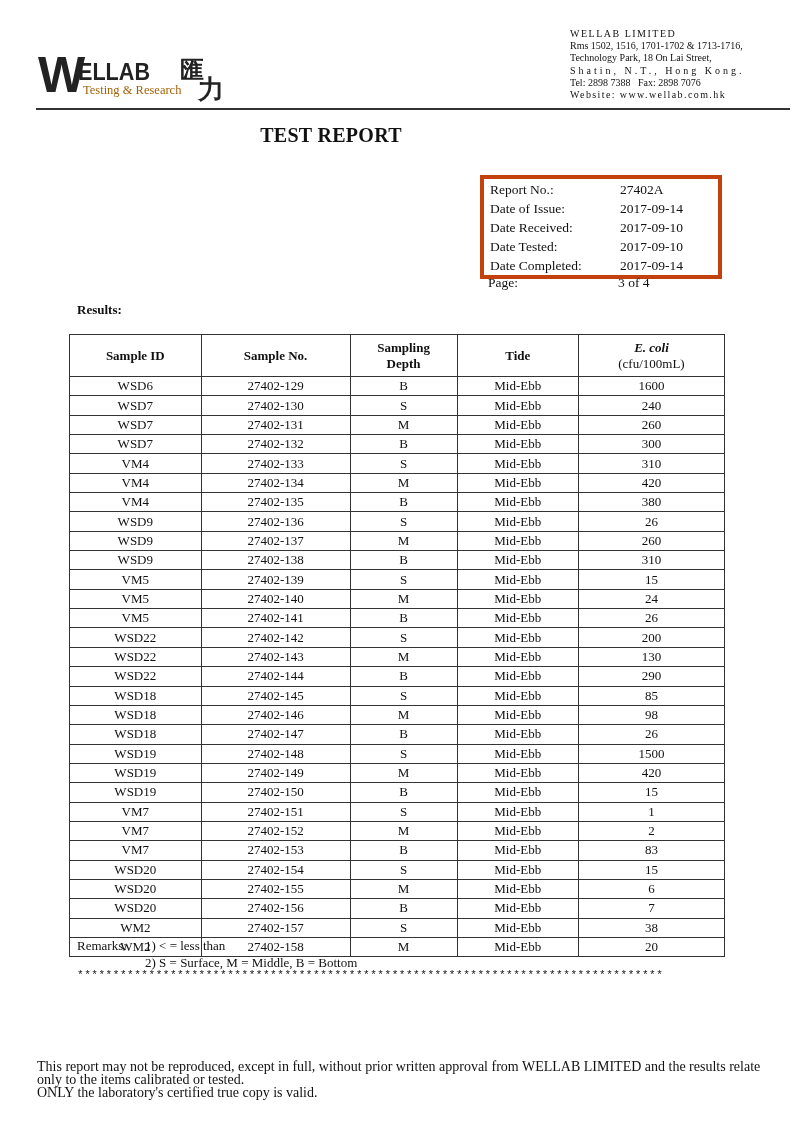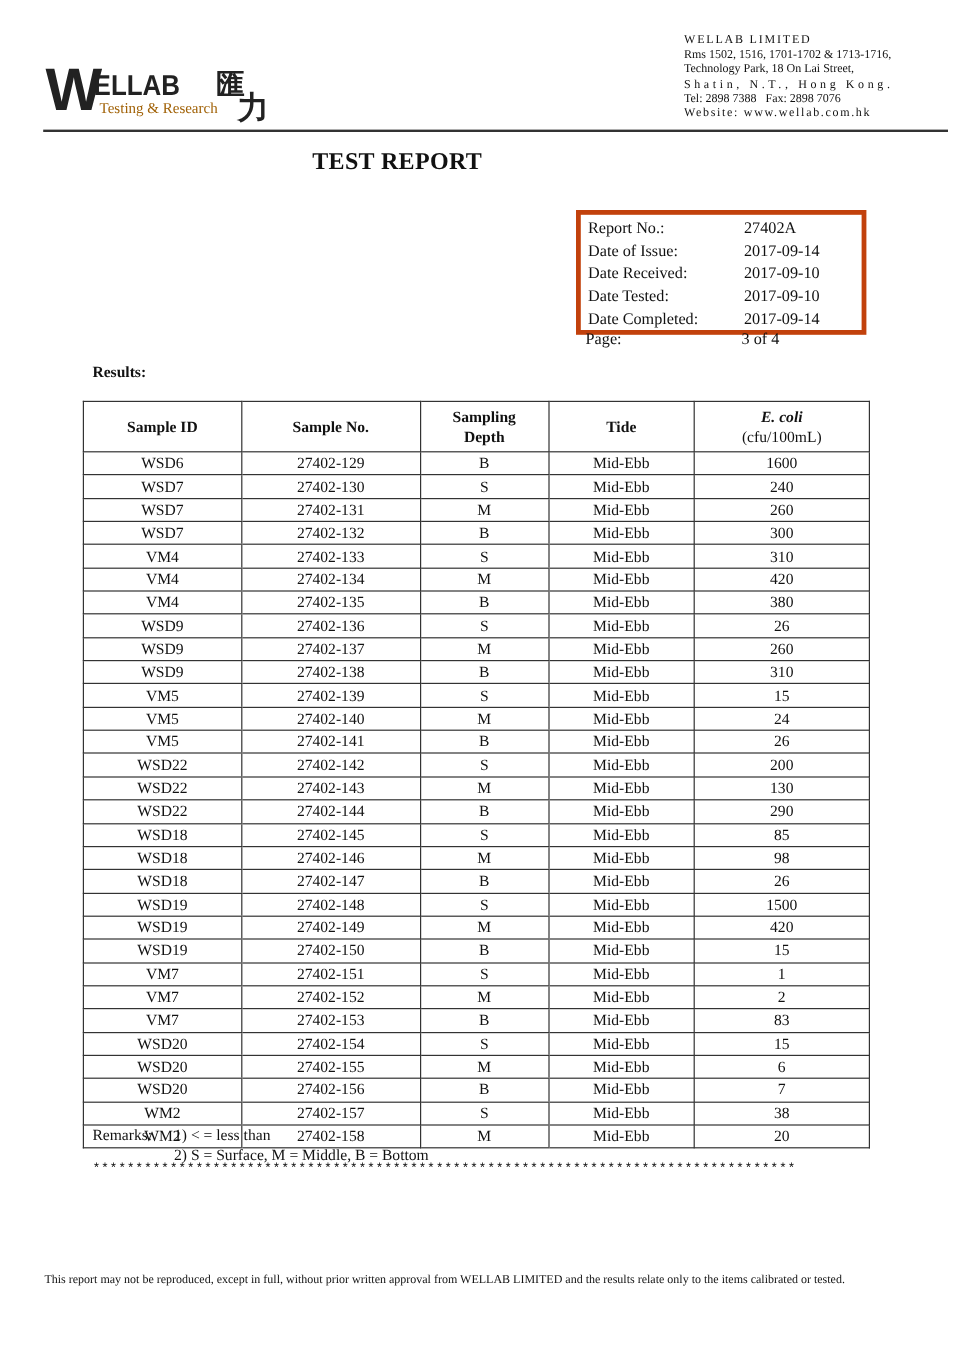--- a/index.html
+++ b/index.html
@@ -32,21 +32,21 @@
   table.results th, table.results td { border: 1px solid #333; text-align: center; padding: 0; }
   table.results th { font-weight: bold; height: 41px; line-height: 16px; }
   table.results th .sub { font-weight: normal; }
   table.results td { height: 18.35px; line-height: 18px; }
   table.results td.dashed-r { border-right: 1px dashed #888; }
   .col-id { width: 134px; } .col-no { width: 152px; } .col-depth { width: 108px; } .col-tide { width: 124px; } .col-ecoli { width: 148px; }
   .remarks { position: absolute; left: 77px; top: 937px; font-size: 13px; line-height: 17px; }
   .remarks .r-label { display: inline-block; width: 68px; }
   .remarks .r2 { padding-left: 68px; }
   .stars { position: absolute; left: 77px; top: 969px; font-size: 11px; letter-spacing: 0.55px; font-family: "Liberation Mono", monospace; }
-  .footer { position: absolute; left: 37px; top: 1060px; font-size: 10px; line-height: 13px; width: 740px; }
+  .footer { position: absolute; left: 37px; top: 1060px; font-size: 14px; line-height: 13px; width: 740px; }
 </style>
 </head>
 <body>
 
 <div class="logo">
   <span class="w">W</span>
   <span class="ellab">ELLAB</span>
   <span class="cjk1">匯</span>
   <span class="cjk2">力</span>
   <span class="tagline">Testing &amp; Research</span>
@@ -328,13 +328,14 @@
   <div>
     <span class="r-label">Remarks:</span><span>1) &lt; = less than</span>
   </div>
   <div class="r2">2) S = Surface, M = Middle, B = Bottom</div>
 </div>
 
 <div class="stars">**********************************************************************************</div>
 
 <div class="footer">
   <div>This report may not be reproduced, except in full, without prior written approval from WELLAB LIMITED and the results relate only to the items calibrated or tested.</div>
+  <div>ONLY the laboratory's certified true copy is valid.</div>
 </div>
 
 </body></html>

